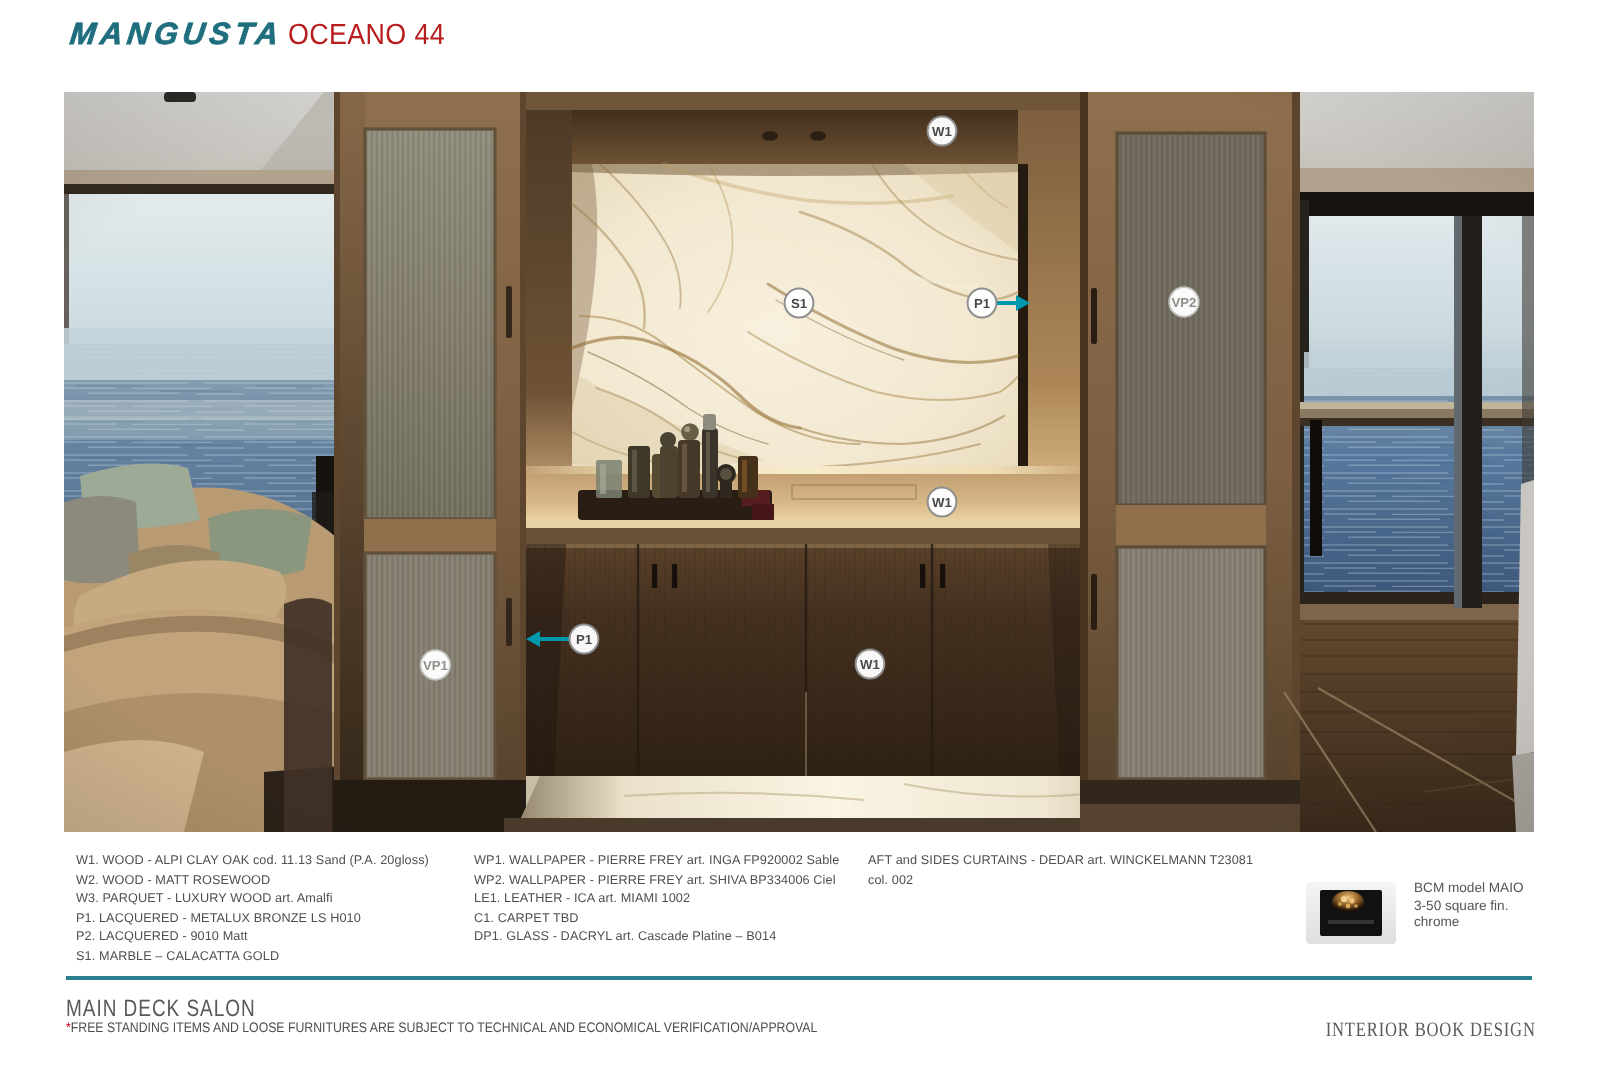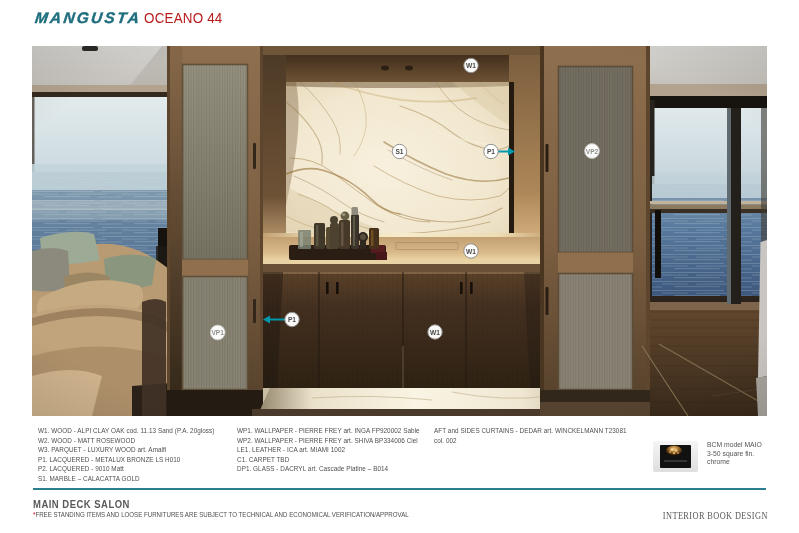--- a/index.html
+++ b/index.html
@@ -484,21 +484,21 @@
       <rect x="11" y="19" width="23" height="2" fill="#383838" opacity="0.9"></rect>
     </svg>
   </div>
 
   <div class="abs" style="left:707px;top:441px;line-height:8.7px;font-size:6.8px;color:#555;white-space:nowrap;">
     BCM model MAIO<br>3-50 square fin.<br>chrome
   </div>
 
   <div class="abs" style="left:33px;top:487.5px;width:733px;height:2px;background:#2b7f8e;"></div>
 
-  <div class="abs" style="left:33px;top:496.5px;font-size:11.8px;color:#595959;font-weight:bold;">
+  <div class="abs" style="left:33px;top:496.5px;font-size:11.8px;color:#595959;">
     <span id="ft1" style="display:inline-block;transform-origin:0 0;transform:scaleX(0.805);white-space:nowrap;letter-spacing:0.6px;">MAIN DECK SALON</span></div>
 
   <div class="abs" style="left:33px;top:511px;font-size:6.9px;color:#4f4f4f;">
     <span id="ft2" style="display:inline-block;transform-origin:0 0;transform:scaleX(0.89);white-space:nowrap;"><span style="color:#c00020;">*</span>FREE STANDING ITEMS AND LOOSE FURNITURES ARE SUBJECT TO TECHNICAL AND ECONOMICAL VERIFICATION/APPROVAL</span></div>
 
   <div class="abs" style="right:31.5px;top:510px;font-size:10.2px;color:#595959;font-family:Liberation Serif, serif;">
     <span id="ft3" style="display:inline-block;transform-origin:100% 0;transform:scaleX(0.815);white-space:nowrap;letter-spacing:0.5px;">INTERIOR BOOK DESIGN</span></div>
 
 </div>
 

